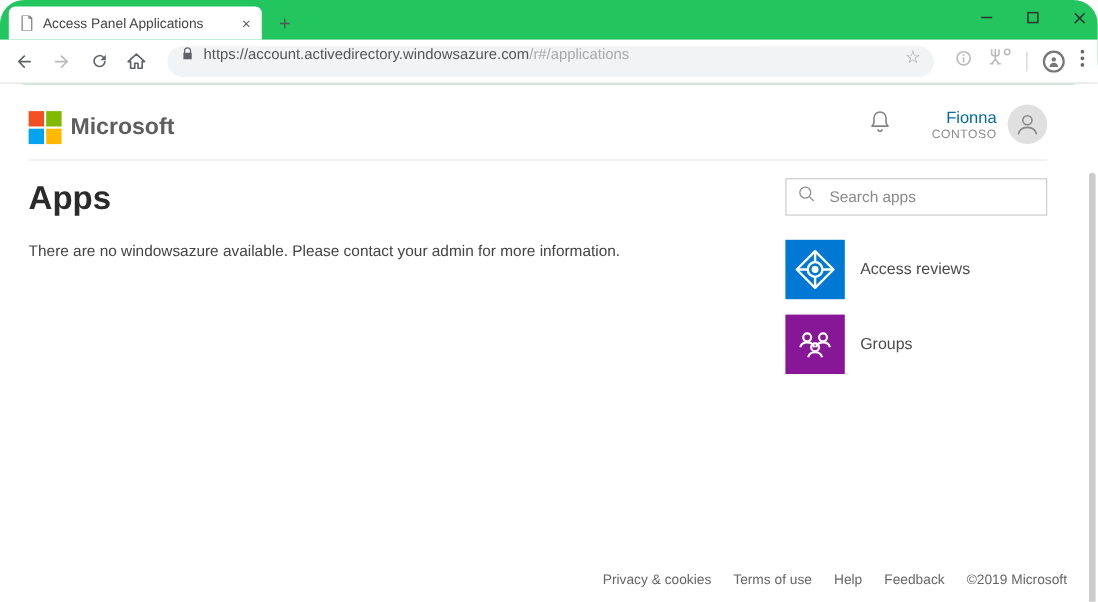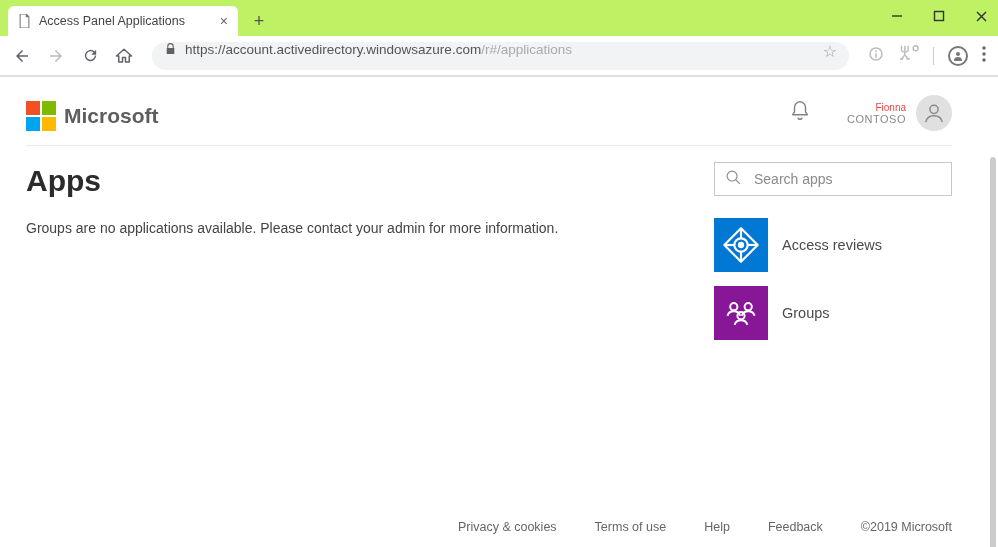--- a/index.html
+++ b/index.html
@@ -1,19 +1,19 @@
 <!DOCTYPE html>
 <html><head>
   <meta charset="utf-8">
   <style>
     * { margin: 0; padding: 0; box-sizing: border-box; font-family: "Segoe UI", Arial, sans-serif; }
     body { width: 998px; height: 547px; background: #fff; overflow: hidden; position: relative; }
 
     
-    .browser-chrome { background: #bef264; border-bottom: 1px solid #ddd; }
+    .browser-chrome { background: #22c55e; border-bottom: 1px solid #ddd; border-radius: 22px; }
     .window-controls { height: 32px; display: flex; justify-content: flex-end; align-items: center; padding-right: 10px; gap: 28px; position: absolute; top: 0; right: 0; z-index: 10; }
     .win-btn { width: 14px; height: 14px; display: flex; align-items: center; justify-content: center; cursor: pointer; }
 
     .tab-row { height: 36px; display: flex; align-items: flex-end; padding-left: 8px; }
     .tab { background: #fff; border-top-left-radius: 6px; border-top-right-radius: 6px; height: 30px; display: flex; align-items: center; padding: 0 10px; gap: 8px; min-width: 230px; font-size: 12.5px; color: #444; }
     .tab .doc-icon { width: 13px; height: 14px; }
     .tab .close { font-size: 14px; color: #666; margin-left: auto; cursor: pointer; }
     .new-tab { width: 30px; height: 30px; display: flex; align-items: center; justify-content: center; font-size: 18px; color: #555; cursor: pointer; margin-left: 6px; }
 
     .addr-row { background: #fff; height: 40px; display: flex; align-items: center; padding: 0 12px; gap: 14px; border-bottom: 1px solid #e0e0e0; }
@@ -37,42 +37,42 @@
     .ms-grid { width: 30px; height: 30px; display: grid; grid-template-columns: 1fr 1fr; grid-template-rows: 1fr 1fr; gap: 2px; }
     .ms-grid span:nth-child(1){ background:#f25022; }
     .ms-grid span:nth-child(2){ background:#7fba00; }
     .ms-grid span:nth-child(3){ background:#00a4ef; }
     .ms-grid span:nth-child(4){ background:#ffb900; }
     .ms-word { font-size: 21px; font-weight: 600; color: #5e5e5e; }
     .header-right { margin-left: auto; display: flex; align-items: center; gap: 36px; }
     .bell { color: #848484; }
     .user-block { display: flex; align-items: center; gap: 10px; }
     .user-text { text-align: right; }
-    .user-name { font-size: 10px; color: #ef4444; }
+    .user-name { font-size: 15px; color: #0369a1; }
     .user-org { font-size: 11px; color: #8a8a8a; letter-spacing: 0.5px; }
     .avatar-big { width: 36px; height: 36px; border-radius: 50%; background: #e0e0e0; display: flex; align-items: center; justify-content: center; color: #888; }
 
     .content { display: flex; margin-top: 18px; margin-right: 20px; }
     .main-col { flex: 1; }
     .apps-title { font-size: 30px; font-weight: 700; color: #2b2b2b; margin-bottom: 22px; }
     .empty-msg { font-size: 14px; color: #444; }
 
     .side-col { width: 238px; margin-left: 20px; }
     .search-box { border: 1px solid #c8c8c8; height: 34px; display: flex; align-items: center; padding: 0 10px; gap: 12px; margin-bottom: 22px; margin-top: -2px; }
     .search-box input { border: none; outline: none; flex: 1; font-size: 14px; color: #404040; }
     .search-box input::placeholder { color: #8a8a8a; }
     .search-icon { color: #8a8a8a; }
 
     .tile-row { display: flex; align-items: center; gap: 14px; margin-bottom: 14px; cursor: pointer; }
     .tile { width: 54px; height: 54px; display: flex; align-items: center; justify-content: center; color: #fff; }
     .tile.purple { background: #881798; }
     .tile.blue { background: #0078d4; }
     .tile-label { font-size: 14.5px; color: #4b4b4b; }
 
-    .footer { position: absolute; bottom: 14px; right: 46px; display: flex; gap: 38px; font-size: 12.5px; color: #666; }
+    .footer { position: absolute; bottom: 14px; right: 28px; display: flex; gap: 20px; font-size: 12.5px; color: #666; }
     .footer span { cursor: pointer; }
     .footer .copy { cursor: default; }
   </style>
 </head>
 <body>
 
 <div class="browser-chrome">
   <div class="window-controls">
     <div class="win-btn">
         <svg width="12" height="12">
@@ -190,21 +190,21 @@
               <path d="M3 22c1-5 5-7 9-7s8 2 9 7" fill="none" stroke="currentColor" stroke-width="1.6"></path>
             </svg>
         </div>
       </div>
     </div>
   </div>
 
   <div class="content">
     <div class="main-col">
       <h1 class="apps-title">Apps</h1>
-      <p class="empty-msg">Groups are no applications available. Please contact your admin for more information.</p>
+      <p class="empty-msg">There are no windowsazure available. Please contact your admin for more information.</p>
     </div>
 
     <div class="side-col">
       <div class="search-box">
         <span class="search-icon">
           <svg width="17" height="17" viewBox="0 0 24 24">
               <circle cx="10" cy="10" r="7" fill="none" stroke="currentColor" stroke-width="1.6"></circle>
               <line x1="15.5" y1="15.5" x2="21" y2="21" stroke="currentColor" stroke-width="1.6"></line>
             </svg>
         </span>

